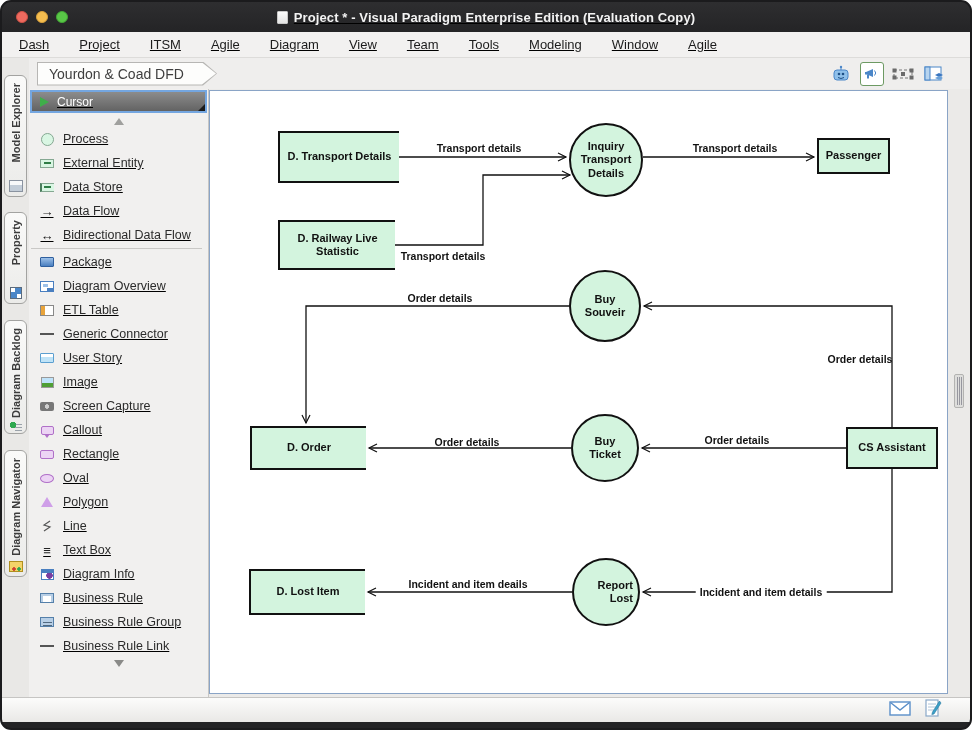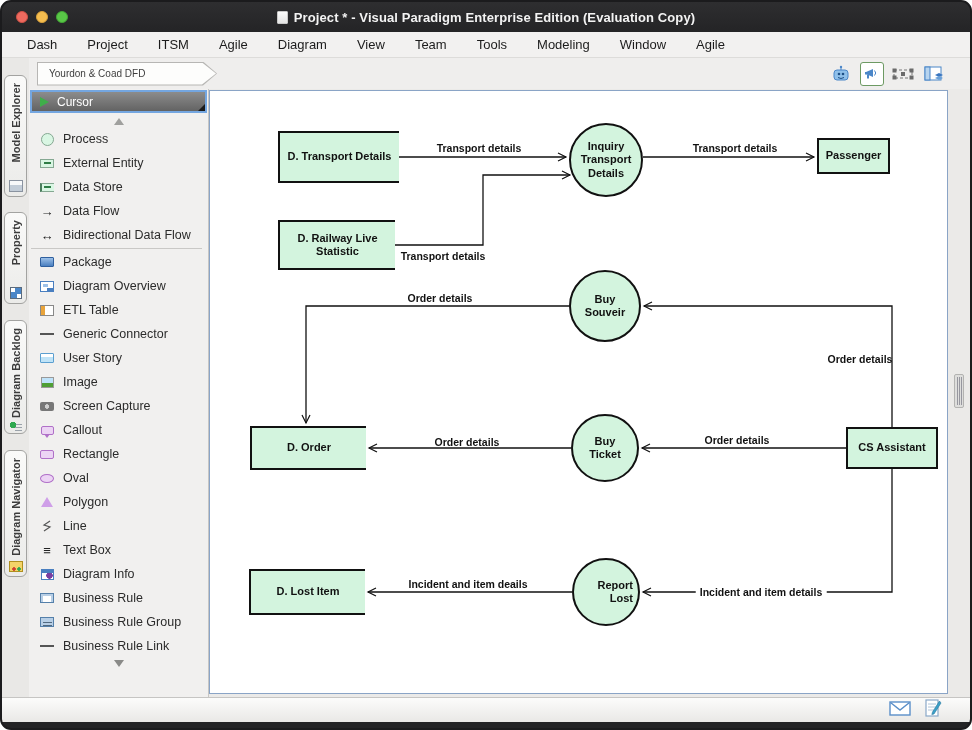--- a/index.html
+++ b/index.html
@@ -1,35 +1,35 @@
 <!DOCTYPE html>
 <html><head>
 <meta charset="utf-8">
 <style>
   * { margin:0; padding:0; box-sizing:border-box; }
   html,body { background:#ffffff; font-family:"Liberation Sans", sans-serif; }
   .window{
     position:relative; width:972px; height:730px; border-radius:11px; overflow:hidden;
     background:#232325; border:2px solid #1b1b1d; padding-bottom:6px;
-    display:flex; flex-direction:column;
+    display:flex; flex-direction:column;text-decoration:underline;
   }
   
   .titlebar{ position:relative; height:30px; background:linear-gradient(#2e2e30,#242426);
     display:flex; align-items:center; justify-content:center; flex:none;}
   .tlights{ position:absolute; left:14px; top:9px; display:flex; gap:8px;}
   .tl{ width:12px; height:12px; border-radius:50%; }
   .tl.red{ background:#ee6a5f; border:1px solid #ce5247;}
   .tl.yellow{ background:#f5bd4f; border:1px solid #d8a13c;}
   .tl.green{ background:#59c747; border:1px solid #43a636;}
   .title-wrap{ display:flex; align-items:center; gap:6px;}
   .doc-ic{ width:11px; height:13px; background:linear-gradient(#fdfdfd,#e4e4e4); border:1px solid #c9c9c9; border-radius:1px;}
   .title-text{ color:#f3f3f3; font-size:13px; font-weight:700; letter-spacing:.1px;}
   
   .menubar{ height:26px; background:#f2f1f0; border-bottom:1px solid #dddcda;
-    display:flex; align-items:center; padding-left:10px; flex:none;}
+    display:flex; align-items:center; padding-left:2px; flex:none;}
   .menu-item{ font-size:13px; color:#1c1c1c; padding:0 15px; cursor:default;}
   
   .lower{ flex:1; display:flex; min-height:0;}
   
   .tabstrip{ width:27px; background:#e9e8e6; position:relative; flex:none;}
   .side-tab{ position:absolute; left:2px; width:23px; border:1px solid #a3a3a1; border-radius:6px;
     background:linear-gradient(#fafaf9,#ebebe9); display:flex; flex-direction:column;
     align-items:center; justify-content:space-between; padding:7px 0 4px;}
   .vlabel{ writing-mode:vertical-rl; transform:rotate(180deg); font-size:11px; font-weight:700; color:#3c3c3c; white-space:nowrap;}
   .ticon{ flex:none; margin-top:3px;}
@@ -45,21 +45,21 @@
     background-image:radial-gradient(circle,#d04030 1.5px,rgba(0,0,0,0) 2px),radial-gradient(circle,#2fa84f 1.5px,rgba(0,0,0,0) 2px);
     background-size:4px 4px,4px 4px; background-position:2px 5px,7px 5px; background-repeat:no-repeat;}
   
   .right-col{ flex:1; display:flex; flex-direction:column; min-width:0;}
   .toolbar{ height:31px; background:#efeeed; display:flex; align-items:center; padding-left:8px; flex:none;}
   .breadcrumb{ position:relative; height:24px; width:180px;}
   .bc-outer{ position:absolute; inset:0; background:#b7b6b4;
     clip-path:polygon(0 0, calc(100% - 14px) 0, 100% 50%, calc(100% - 14px) 100%, 0 100%);}
   .bc-inner{ position:absolute; inset:1px; background:#fdfdfc; display:flex; align-items:center; padding-left:11px;
     clip-path:polygon(0 0, calc(100% - 14px) 0, 100% 50%, calc(100% - 14px) 100%, 0 100%);}
-  .bc-text{ font-size:10px; color:#3e3e3e;}
+  .bc-text{ font-size:14px; color:#3e3e3e;}
   .tb-icons{ margin-left:auto; display:flex; align-items:center; gap:7px; padding-right:24px;}
   .tb-btn{ width:24px; height:24px; display:flex; align-items:center; justify-content:center; border-radius:3px;}
   .tb-btn.active{ background:#ffffff; border:1px solid #6d9a63;}
   
   .work{ flex:1; display:flex; min-height:0;}
   .palette{ width:180px; background:#f1f0ef; border-right:1px solid #c7c6c4; flex:none; padding-top:1px;}
   .cursor-btn{ position:relative; margin:0 1px; height:23px; background:linear-gradient(#8c8c8c,#636363);
     border:2px solid #74a6e0; display:flex; align-items:center; gap:8px; padding-left:8px;}
   .cursor-btn .clab{ color:#ffffff; font-size:12px;}
   .cursor-arrow{ width:0; height:0; border-top:5px solid transparent; border-bottom:5px solid transparent; border-left:9px solid #3fae4a;}

